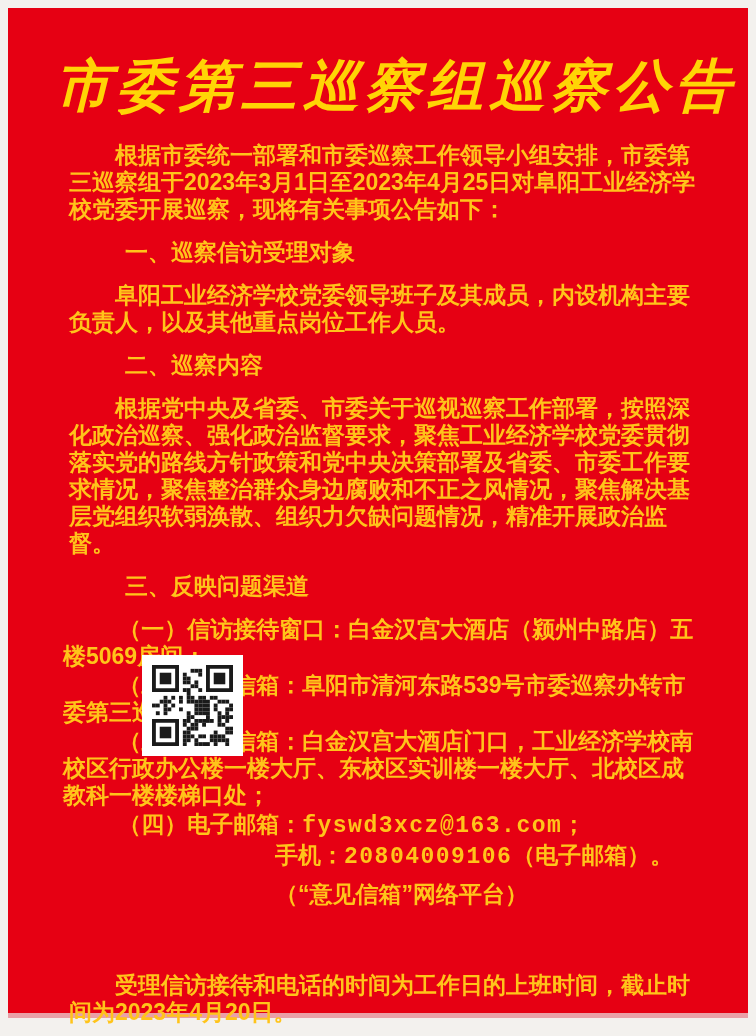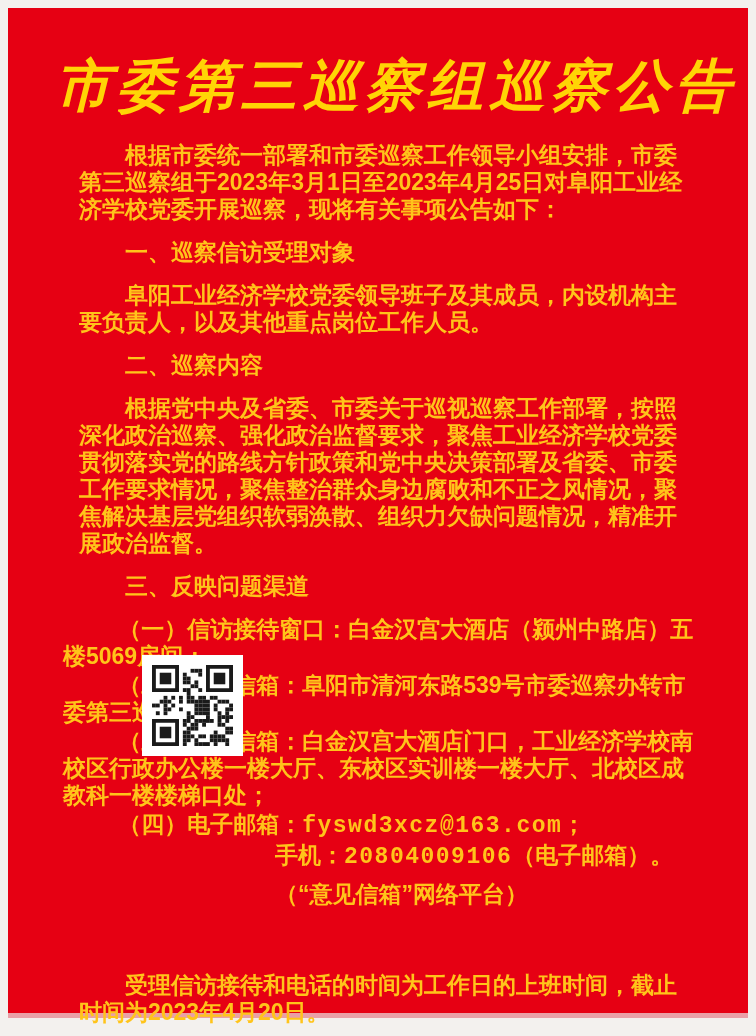--- a/index.html
+++ b/index.html
@@ -30,21 +30,21 @@
     margin: 0 0 24px -8px;
     padding: 0;
     text-align: center;
     font-size: 56px;
     line-height: 64px;
     letter-spacing: 6px;
     color: #ffd405;
     white-space: nowrap;
     font-style: italic;
   }
-  .para { margin: 16px; text-indent: 2em; }
+  .para { margin: 6px; text-indent: 2em; }
   .heading { margin: 16px; text-indent: 2em; color: #ffc41a; }
   .channel { margin: 2px 0; text-indent: 2.4em; }
   .mobile-line { margin: 2px 0 0; padding-left: 212px; }
   .latin {
     font-family: Liberation Mono, monospace;
     letter-spacing: 1.5px;
   }
   .qr-box {
     position: absolute;
     left: 134px; top: 647px;

